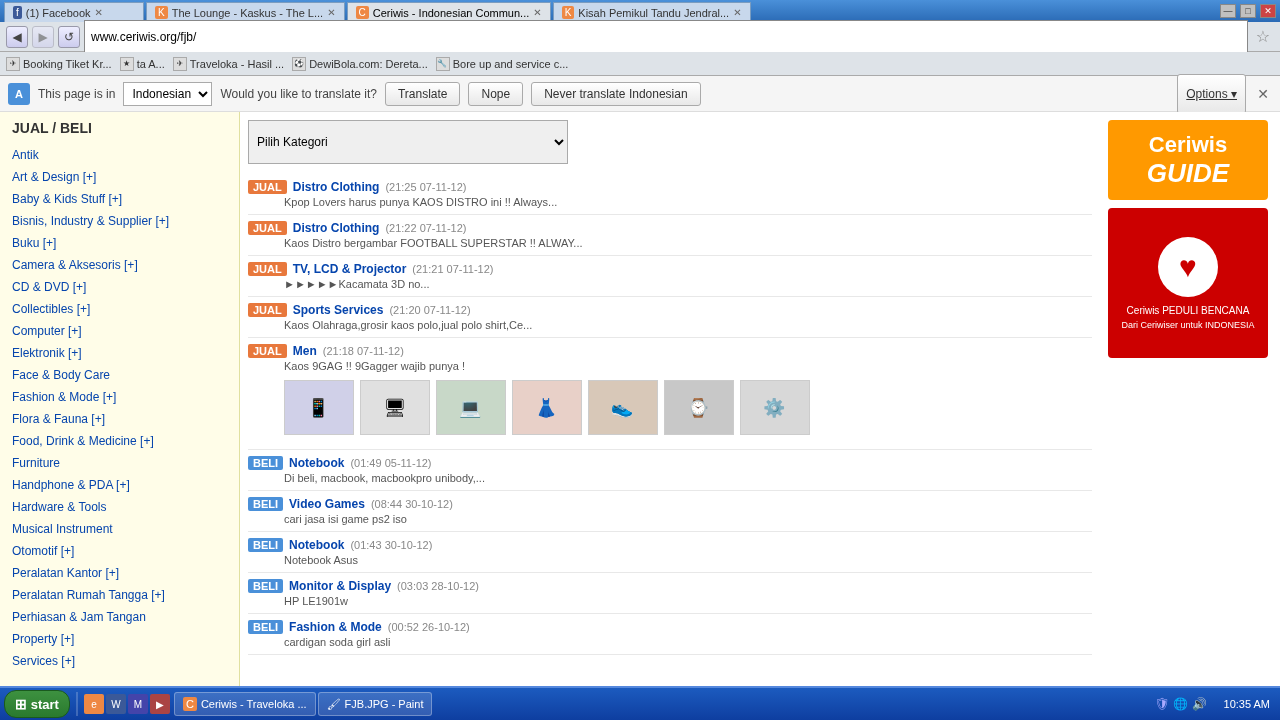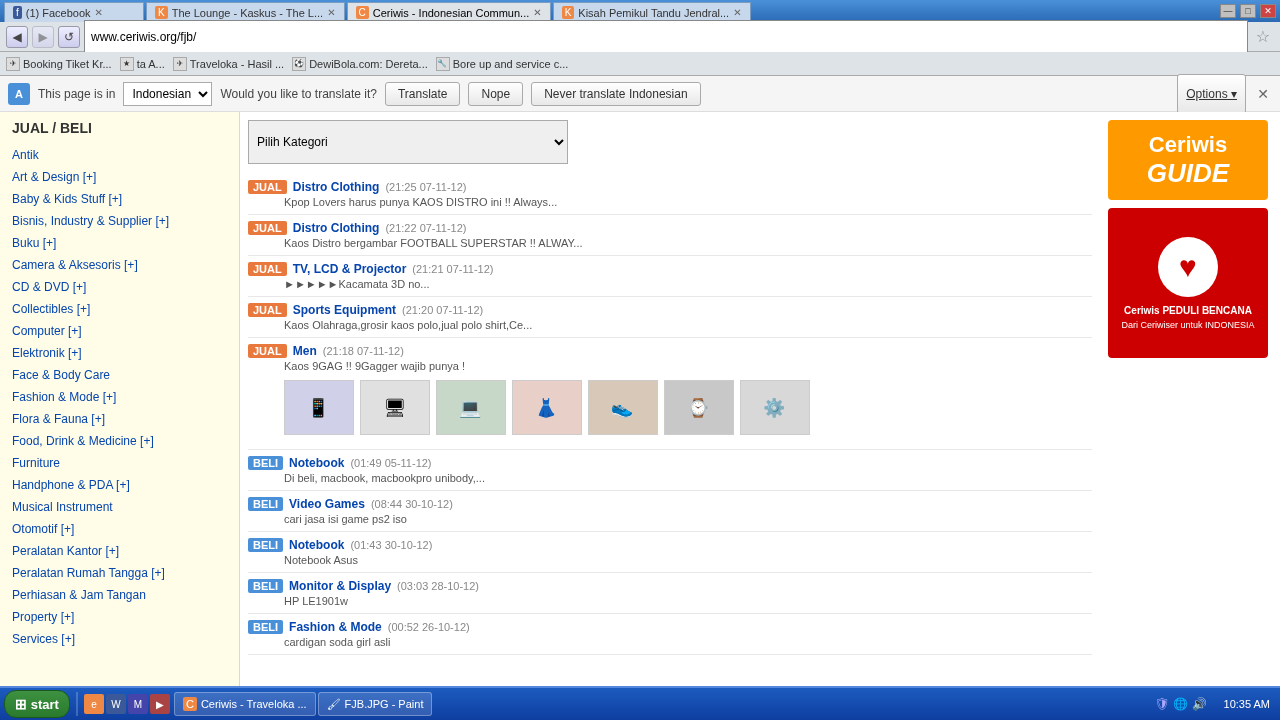--- a/index.html
+++ b/index.html
@@ -179,20 +179,21 @@
       <div class="sidebar-item">CD &amp; DVD [+]</div>
       <div class="sidebar-item">Collectibles [+]</div>
       <div class="sidebar-item">Computer [+]</div>
       <div class="sidebar-item">Elektronik [+]</div>
       <div class="sidebar-item">Face &amp; Body Care</div>
       <div class="sidebar-item">Fashion &amp; Mode [+]</div>
       <div class="sidebar-item">Flora &amp; Fauna [+]</div>
       <div class="sidebar-item">Food, Drink &amp; Medicine [+]</div>
       <div class="sidebar-item">Furniture</div>
       <div class="sidebar-item">Handphone &amp; PDA [+]</div>
+      <div class="sidebar-item">Hardware &amp; Tools</div>
       <div class="sidebar-item">Musical Instrument</div>
       <div class="sidebar-item">Otomotif [+]</div>
       <div class="sidebar-item">Peralatan Kantor [+]</div>
       <div class="sidebar-item">Peralatan Rumah Tangga [+]</div>
       <div class="sidebar-item">Perhiasan &amp; Jam Tangan</div>
       <div class="sidebar-item">Property [+]</div>
       <div class="sidebar-item">Services [+]</div>
 
     </div>
 
@@ -226,21 +227,21 @@
           <span class="badge badge-jual">JUAL</span>
           <span class="listing-category">TV, LCD &amp; Projector</span>
           <span class="listing-time">(21:21 07-11-12)</span>
         </div>
         <div class="listing-desc">►►►►►Kacamata 3D no...</div>
       </div>
 
       <div class="listing">
         <div class="listing-header">
           <span class="badge badge-jual">JUAL</span>
-          <span class="listing-category">Sports Equipment</span>
+          <span class="listing-category">Sports Services</span>
           <span class="listing-time">(21:20 07-11-12)</span>
         </div>
         <div class="listing-desc">Kaos Olahraga,grosir kaos polo,jual polo shirt,Ce...</div>
       </div>
 
       <div class="listing">
         <div class="listing-header">
           <span class="badge badge-jual">JUAL</span>
           <span class="listing-category">Men</span>
           <span class="listing-time">(21:18 07-11-12)</span>
@@ -308,21 +309,21 @@
         <div class="ad-guide">
           <span style="font-size:22px;">Ceriwis</span>
           <span style="font-size:26px; font-style:italic;">GUIDE</span>
         </div>
       </div>
       <div class="right-ad">
         <div class="ad-bencana">
           <div style="width:60px;height:60px;background:white;border-radius:50%;display:flex;align-items:center;justify-content:center;margin-bottom:8px;">
             <span style="color:#cc0000;font-size:30px;">♥</span>
           </div>
-          <div style="font-weight:bold;font-size:10px;">Ceriwis PEDULI BENCANA</div>
+          <div style="font-weight:normal;font-size:10px;">Ceriwis PEDULI BENCANA</div>
           <div style="font-size:9px;margin-top:4px;">Dari Ceriwiser untuk INDONESIA</div>
         </div>
       </div>
     </div>
 
   </div>
 
   <div class="taskbar">
     <button class="start-btn">
       <span style="font-size:14px;">⊞</span>

